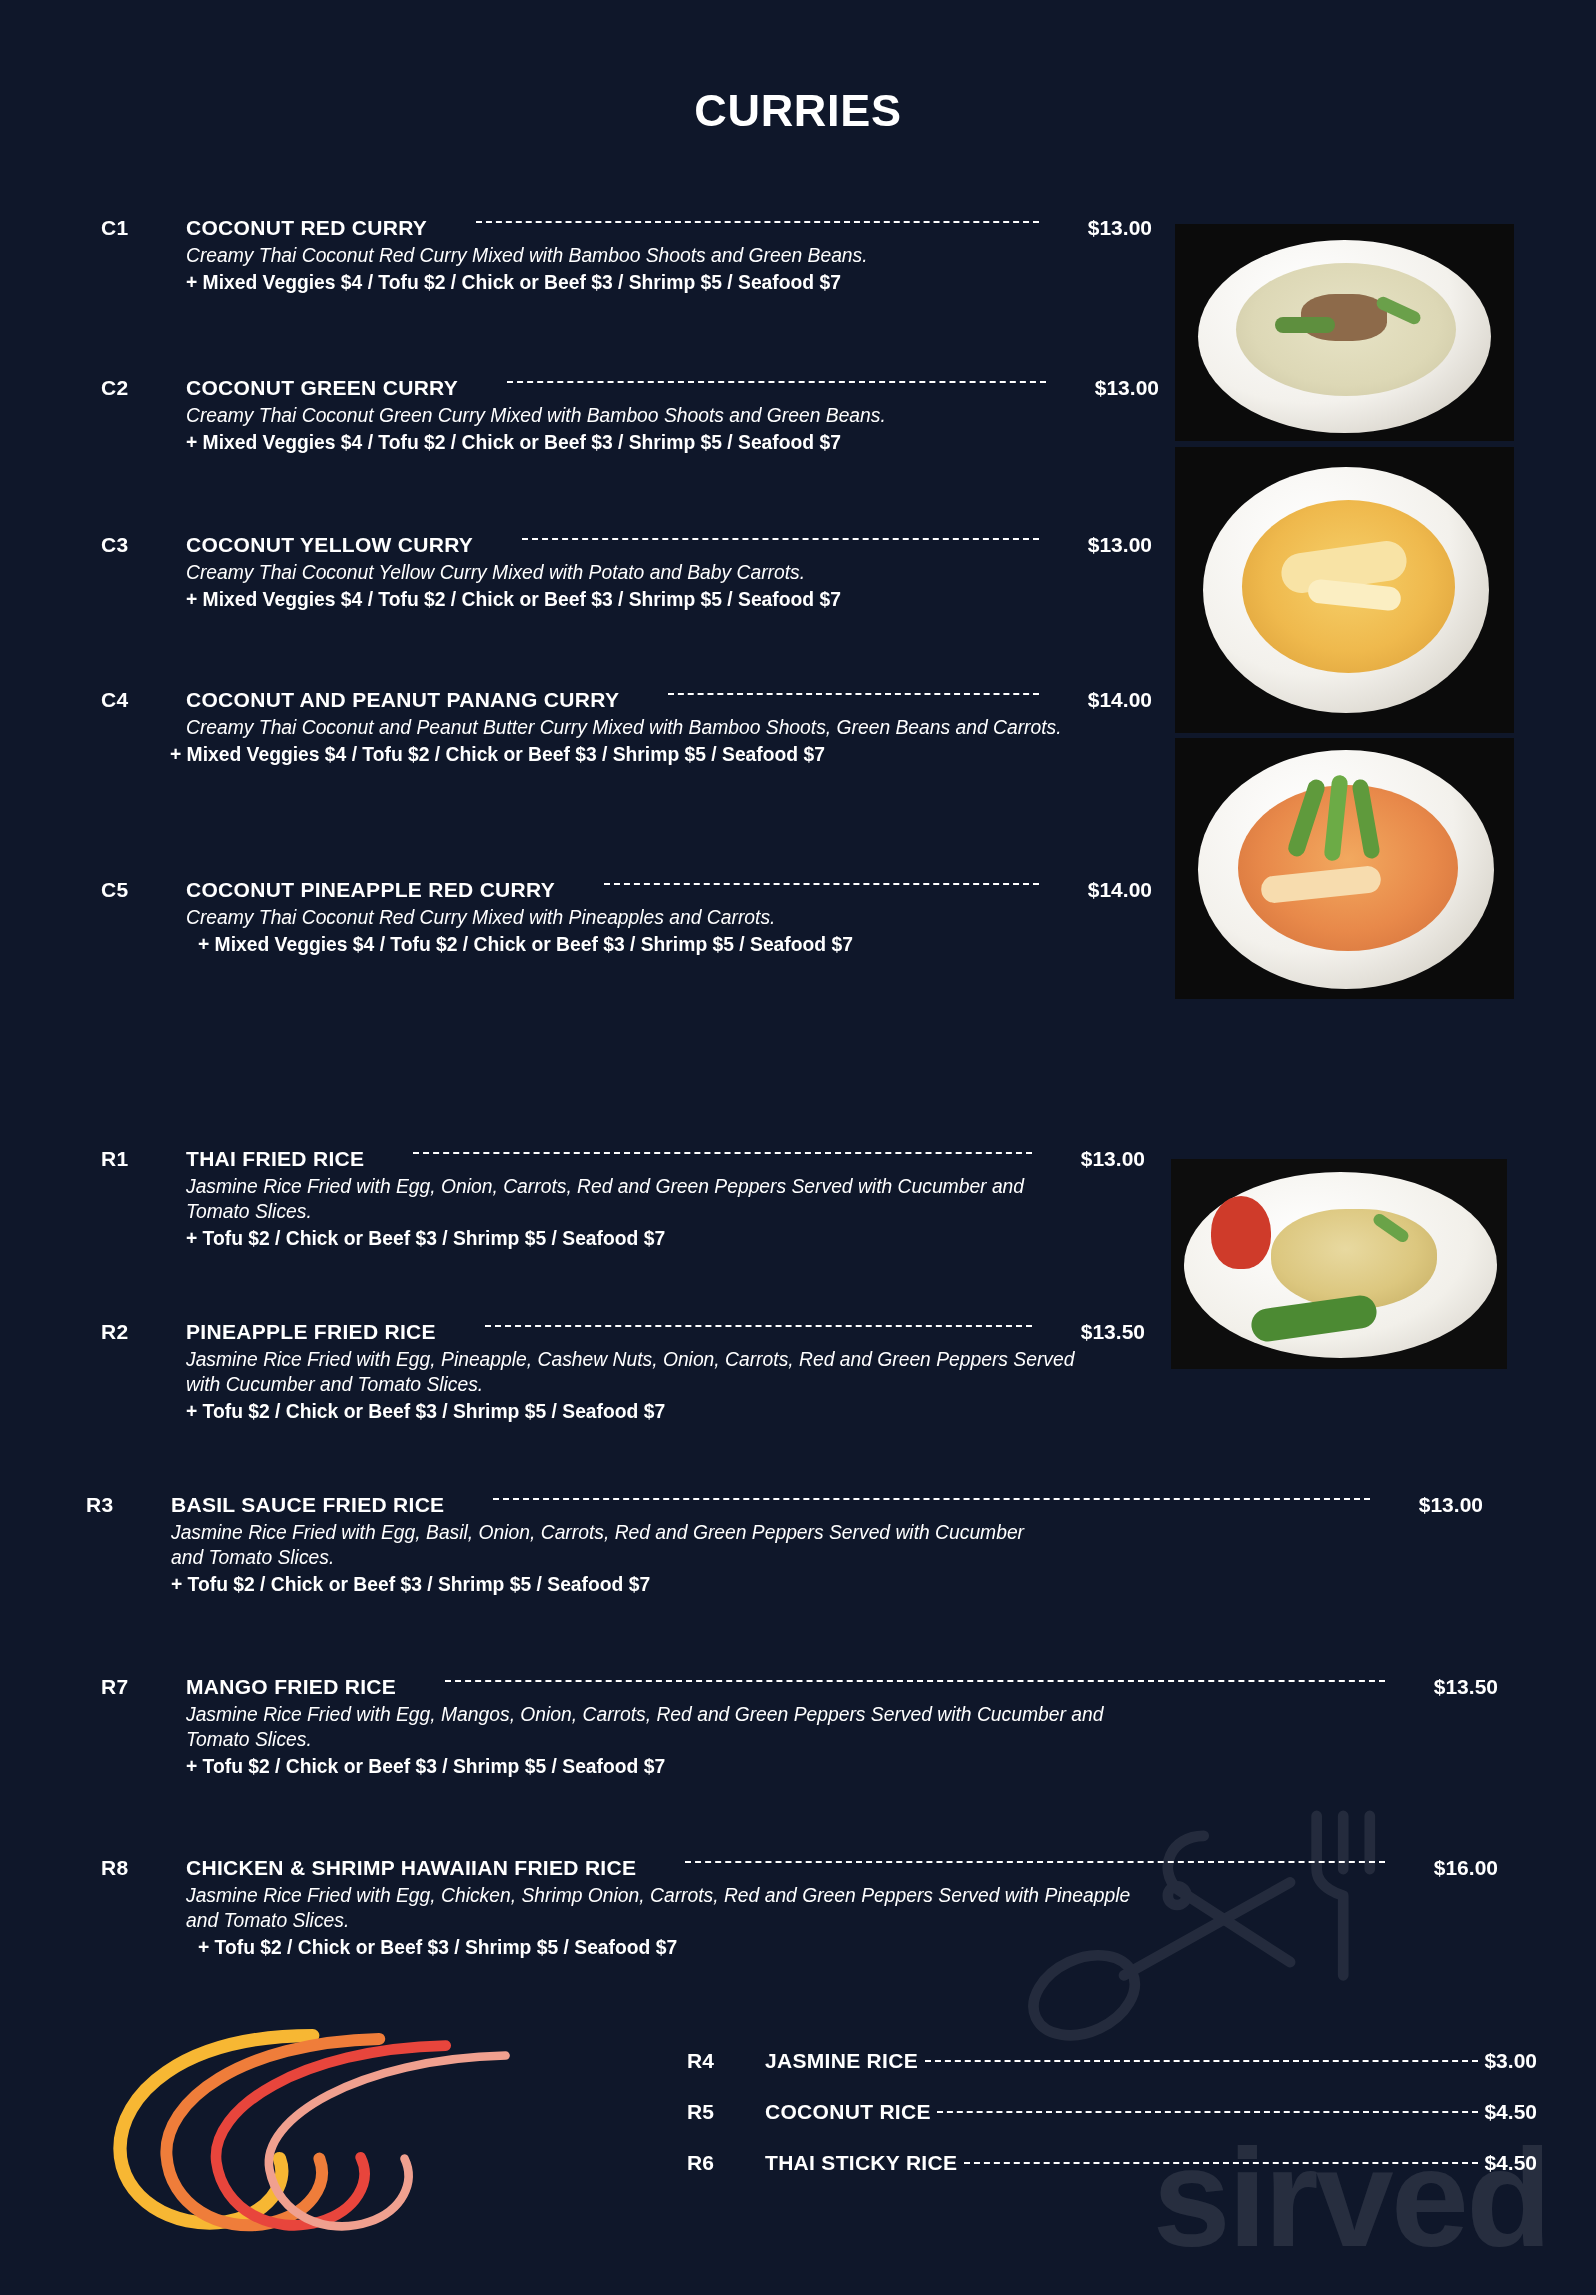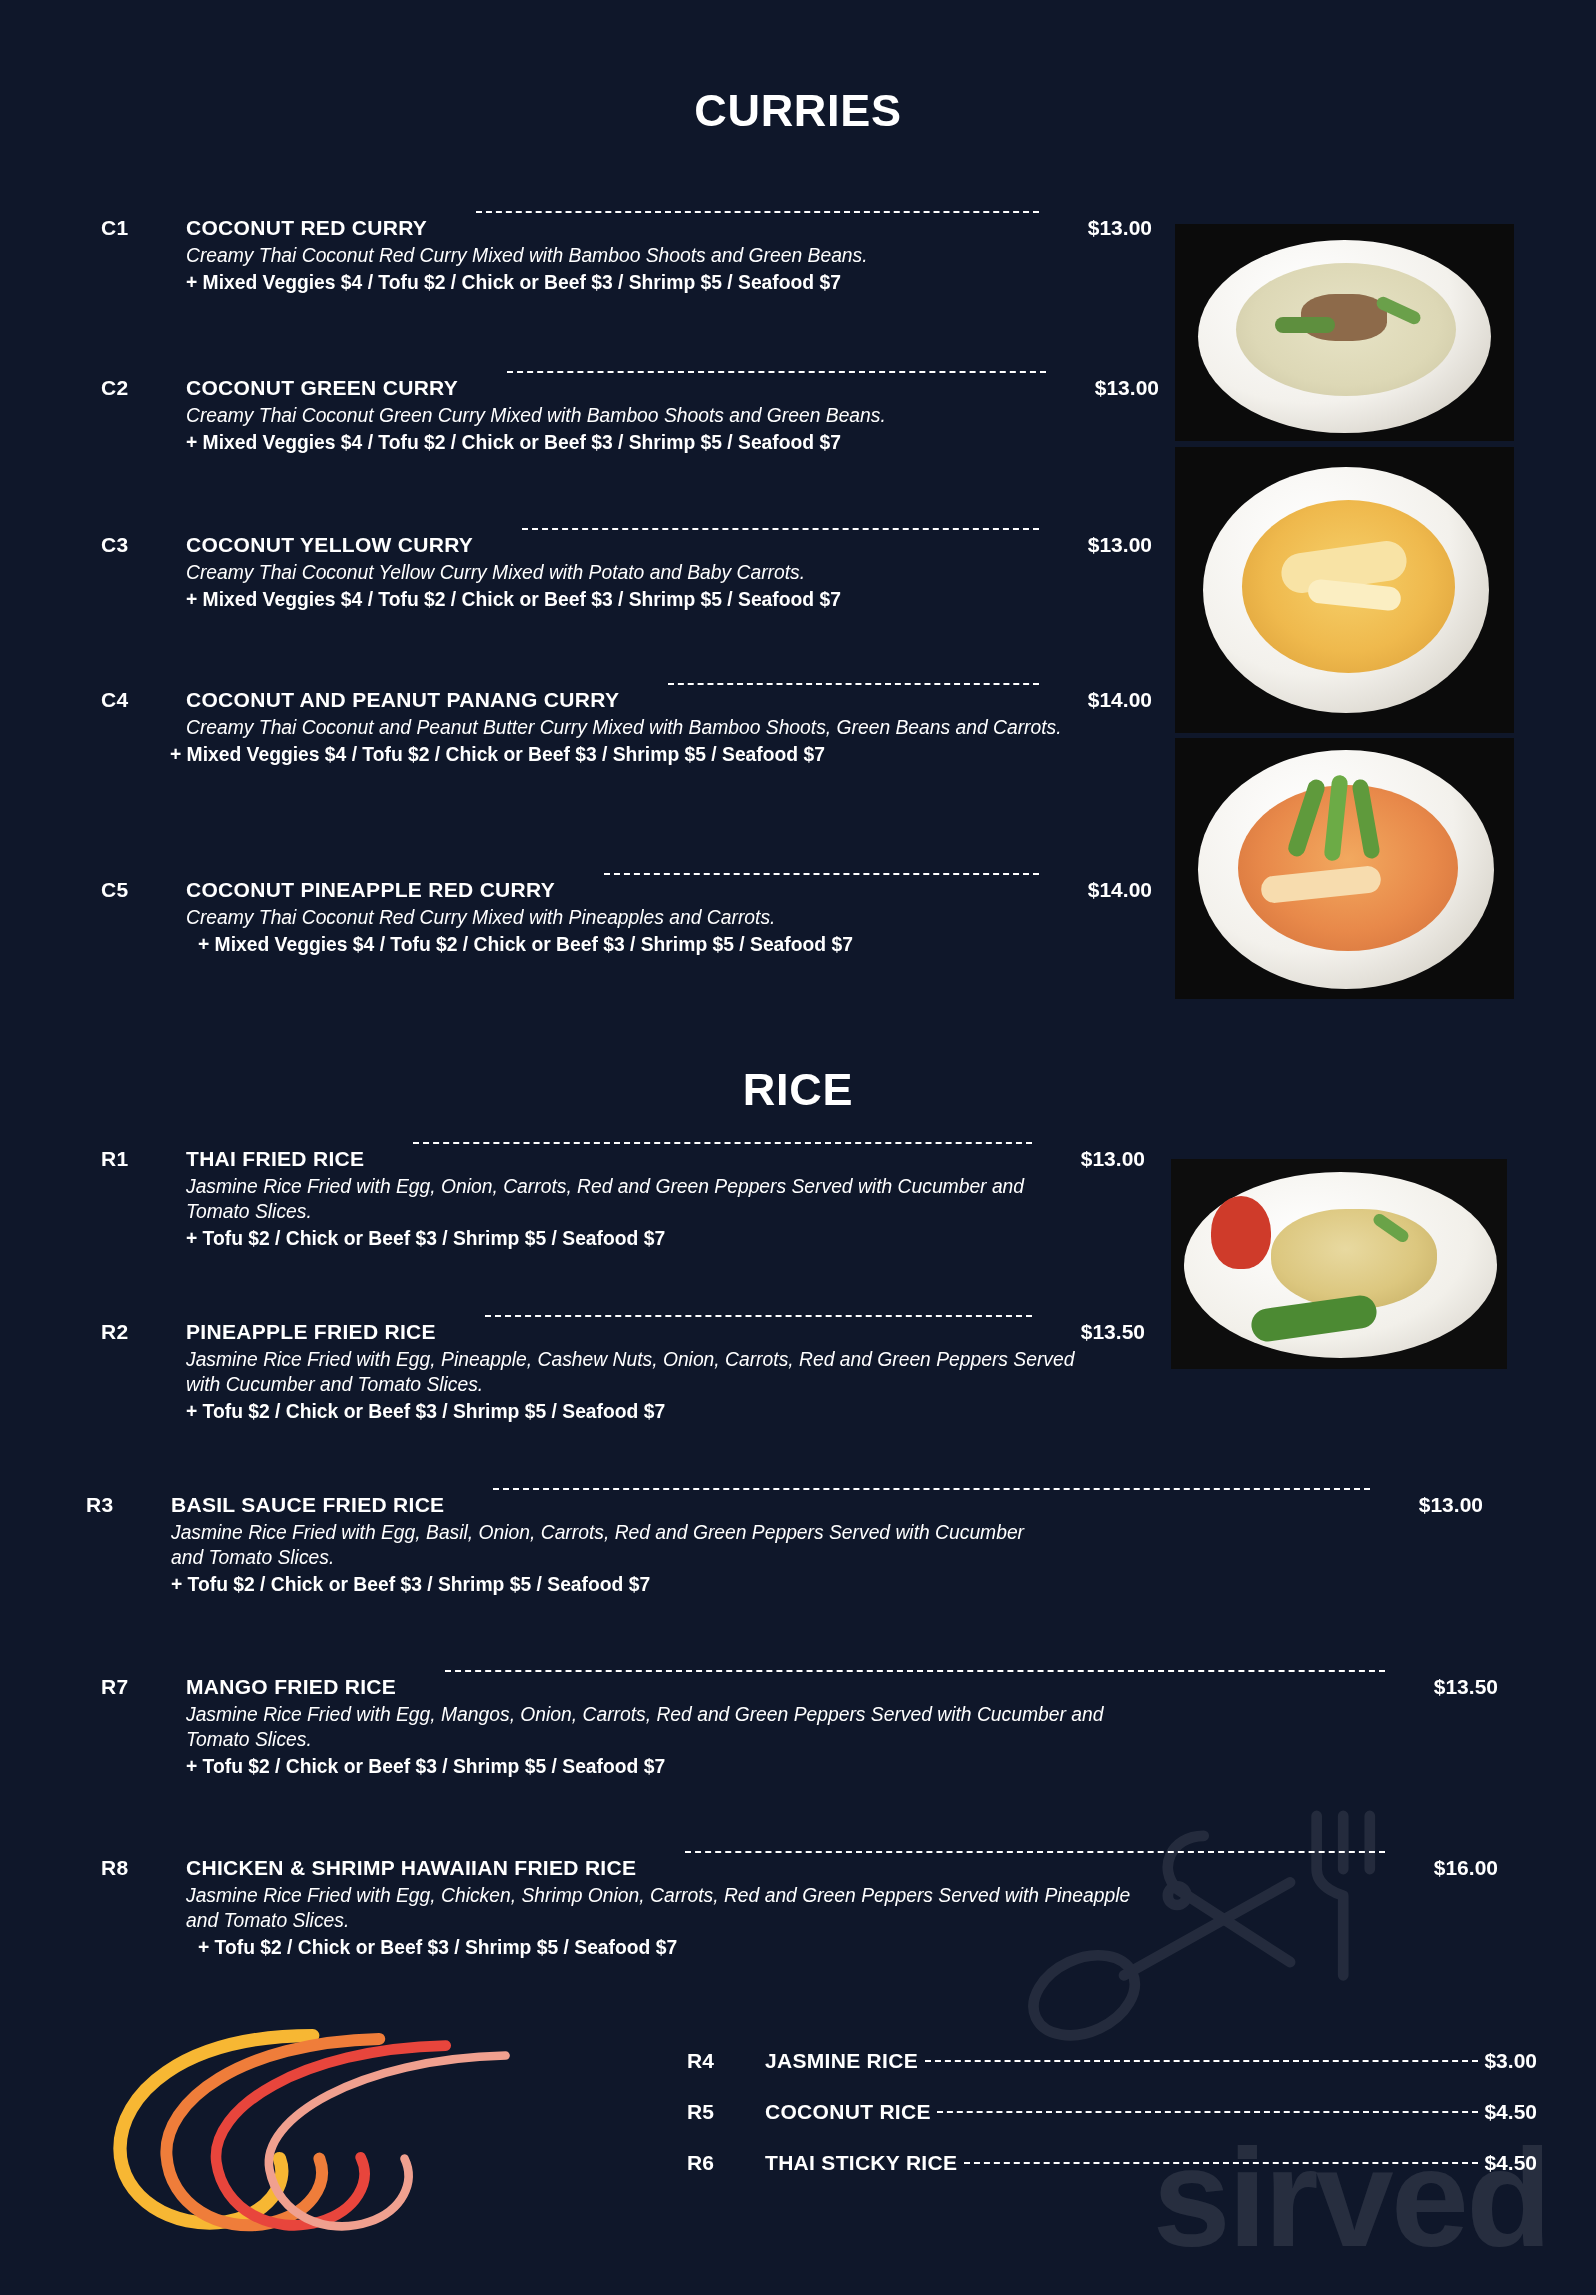--- a/index.html
+++ b/index.html
@@ -35,21 +35,21 @@
     position: absolute;
     left: 0; top: 0;
     font-size: 21px;
     font-weight: bold;
     letter-spacing: 0.3px;
   }
   .item-body { margin-left: 85px; }
 
   .title-row {
     display: flex;
-    align-items: flex-start;
+    align-items: center;
     white-space: nowrap;
     gap: 42px;
   }
   .item-name {
     font-size: 21px;
     font-weight: bold;
     letter-spacing: 0.3px;
   }
   .dots {
     flex: 1 1 auto;
@@ -222,21 +222,20 @@
       <div class="title-row">
         <span class="item-name">COCONUT PINEAPPLE RED CURRY</span>
         <span class="dots"></span>
         <span class="item-price">$14.00</span>
       </div>
       <div class="item-desc">Creamy Thai Coconut Red Curry Mixed with Pineapples and Carrots.</div>
       <div class="item-addons addons-indent-2">+ Mixed Veggies $4 / Tofu $2 / Chick or Beef $3 / Shrimp $5 / Seafood $7</div>
     </div>
   </div>
 
-  <div class="section-title" id="rice-title">RICE</div>
 
   <div class="photo" style="left:1171px; top:1159px; width:336px; height:210px; background:#0d0d0d;">
     <div class="plate" style="left:13.3px; top:13.3px; width:313px; height:186px;"></div>
     <div class="inner" style="left:100px; top:50px; width:166px; height:100px; background:radial-gradient(ellipse at 45% 40%, #e8d9a0 0%, #dcc77f 55%, #c3ab60 100%); border-radius:45% 45% 50% 50%;"></div>
     <div class="inner" style="left:40px; top:37px; width:60px; height:73px; background:#cf3b2a; border-radius:50% 50% 45% 45%;"></div>
     <div class="inner" style="left:80px; top:143px; width:126px; height:33px; background:#4c8a33; border-radius:16.6px; transform:rotate(-8deg);"></div>
     <div class="inner" style="left:200px; top:63px; width:40px; height:12px; background:#6aa348; border-radius:6px; transform:rotate(35deg);"></div>
   </div>
 
   <div class="menu-item" style="left:101px; top:1147px; width:1044px;">

